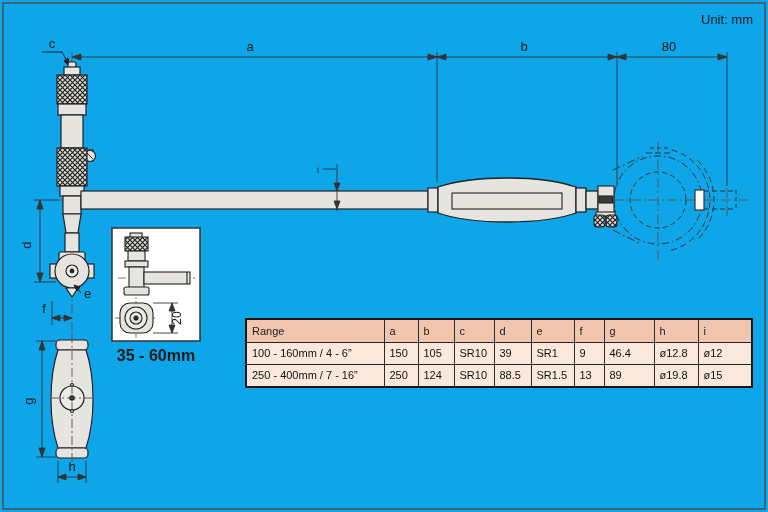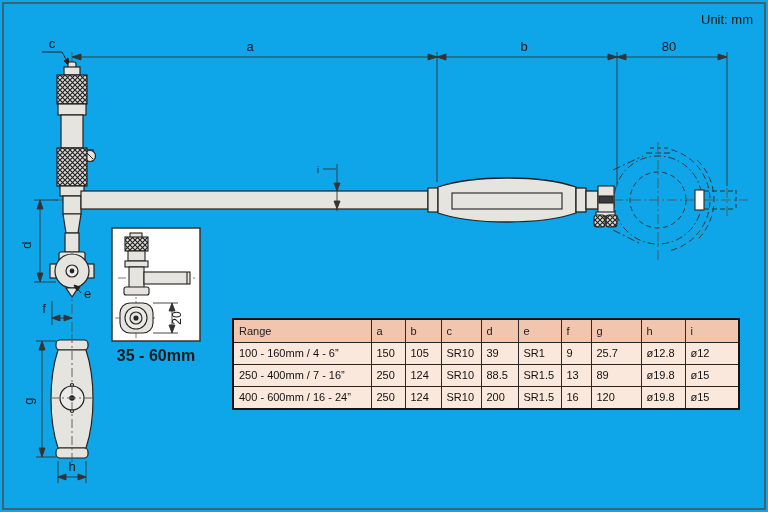--- a/index.html
+++ b/index.html
@@ -1,21 +1,21 @@
 <!DOCTYPE html>
 <html><head>
 <meta charset="utf-8">
 <style>
   html,body{margin:0;padding:0;background:#fff;}
   #canvas{position:relative;width:768px;height:512px;background:#0ea5e9;overflow:hidden;
           font-family:"Liberation Sans",sans-serif;}
   svg text{font-family:"Liberation Sans",sans-serif;fill:#1a1a1a;}
 
   
-  #spec-table-wrap{position:absolute;left:232px;top:318px;width:506px;}
+  #spec-table-wrap{position:absolute;left:245px;top:318px;width:506px;}
   table.spec{border-collapse:collapse;width:506px;table-layout:fixed;
              font-size:11px;color:#111;border:2px solid #151515;}
   table.spec th,table.spec td{
       border-left:1px solid #2b2b2b;border-right:1px solid #2b2b2b;
       border-top:1.5px solid #242424;border-bottom:1.5px solid #242424;
       padding:0 0 0 5px;text-align:left;font-weight:normal;white-space:nowrap;
       overflow:hidden;height:21px;line-height:21px;}
   table.spec thead th{background:#f2c5ae;height:22px;line-height:22px;color:#222;}
   table.spec tbody td{background:#fae8dc;}
 </style>
@@ -252,45 +252,33 @@
     </thead>
     <tbody>
           <tr>
             <td>100 - 160mm / 4 - 6”</td>
             <td>150</td>
             <td>105</td>
             <td>SR10</td>
             <td>39</td>
             <td>SR1</td>
             <td>9</td>
-            <td>25.7</td>
+            <td>46.4</td>
             <td>ø12.8</td>
             <td>ø12</td>
           </tr>
           <tr>
             <td>250 - 400mm / 7 - 16”</td>
             <td>250</td>
             <td>124</td>
             <td>SR10</td>
             <td>88.5</td>
             <td>SR1.5</td>
             <td>13</td>
             <td>89</td>
             <td>ø19.8</td>
             <td>ø15</td>
           </tr>
-          <tr>
-            <td>400 - 600mm / 16 - 24”</td>
-            <td>250</td>
-            <td>124</td>
-            <td>SR10</td>
-            <td>200</td>
-            <td>SR1.5</td>
-            <td>16</td>
-            <td>120</td>
-            <td>ø19.8</td>
-            <td>ø15</td>
-          </tr>
         </tbody>
   </table>
 </div>
 
 </div>
 
 </body></html>

